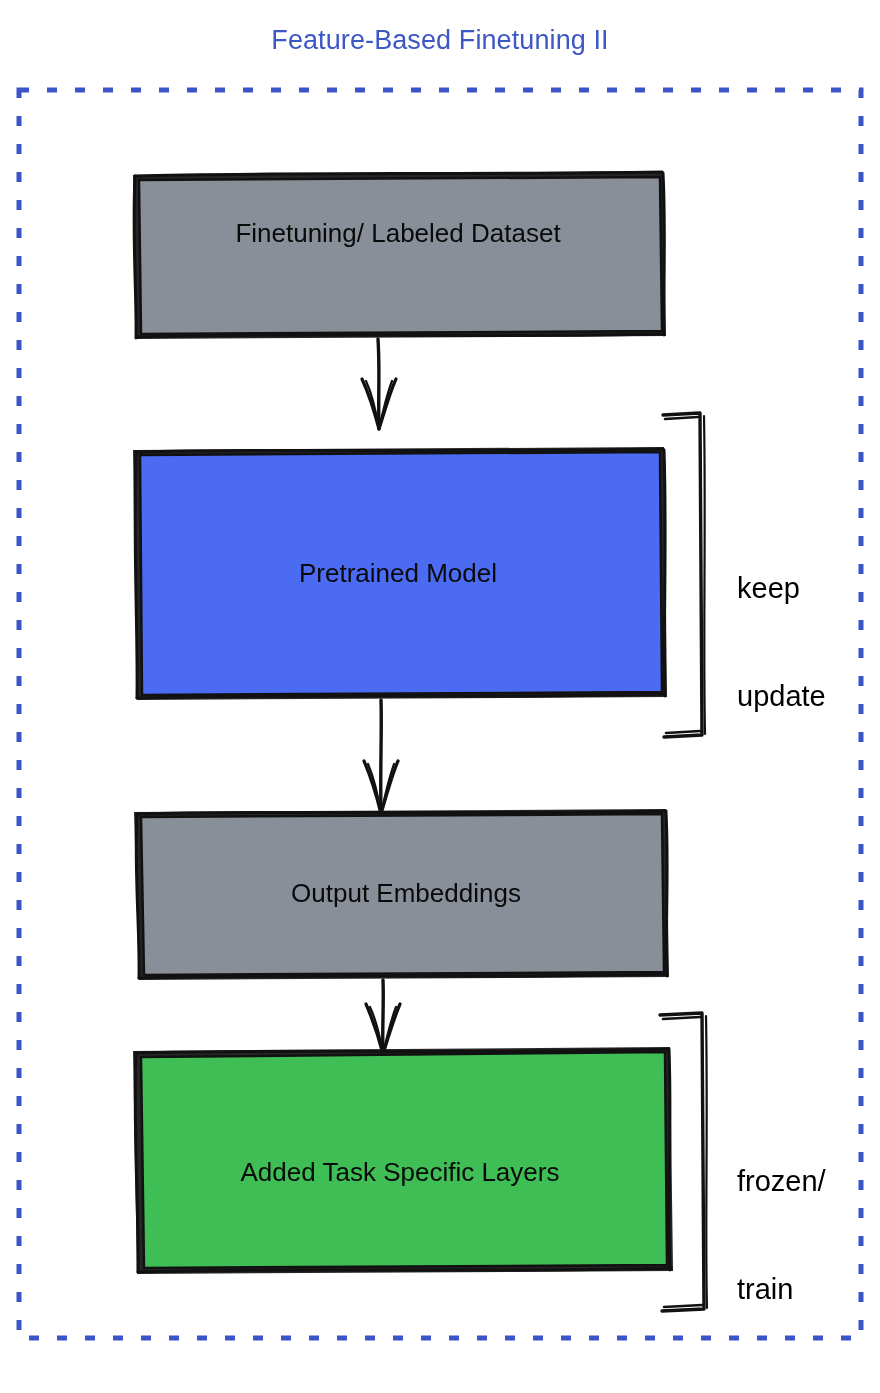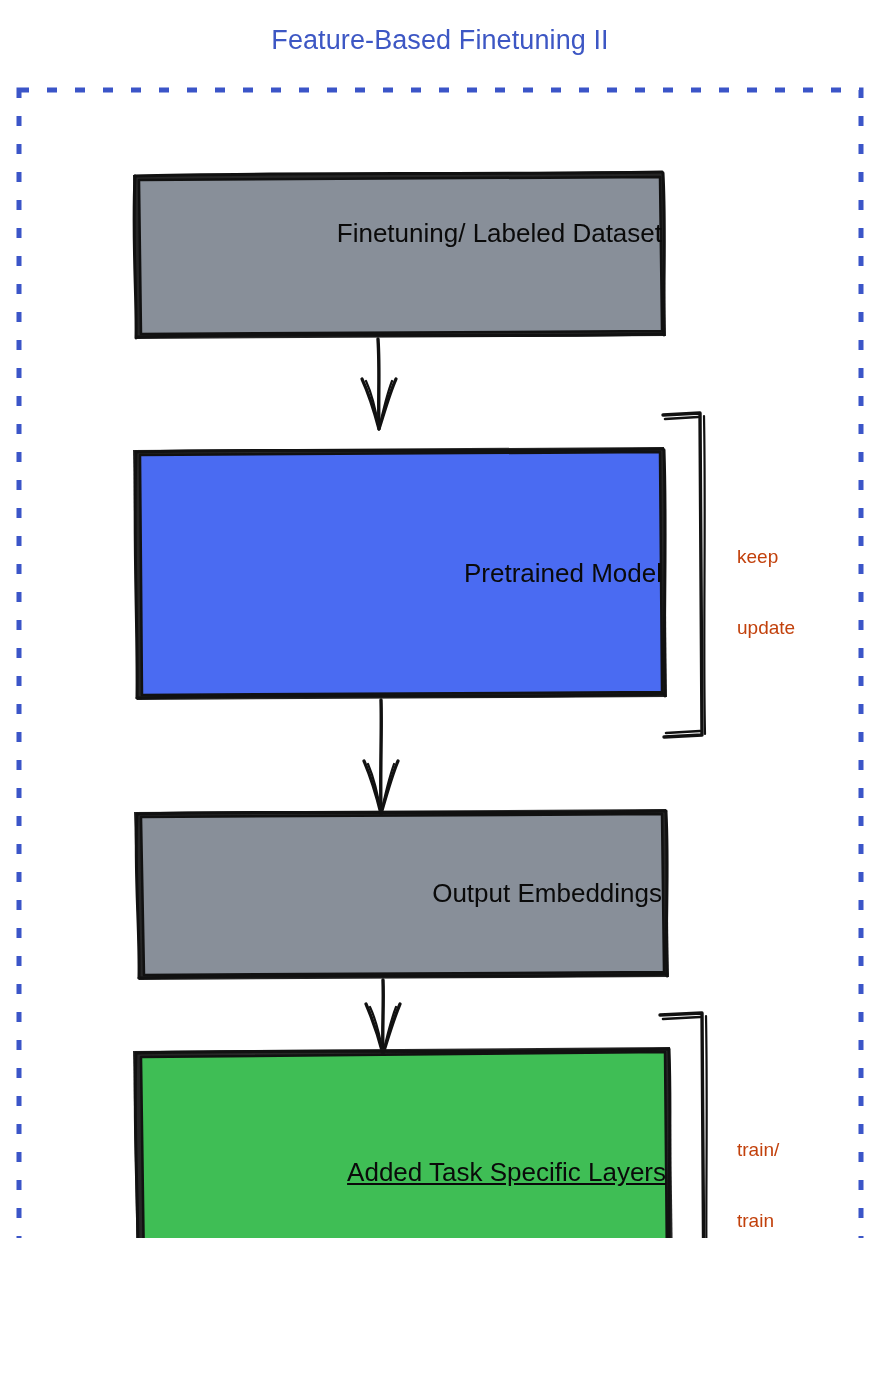--- a/index.html
+++ b/index.html
@@ -7,21 +7,21 @@
     padding: 0;
     background: #ffffff;
   }
   body {
     font-family: "Liberation Sans", sans-serif;
     -webkit-font-smoothing: antialiased;
   }
   #canvas {
     position: relative;
     width: 880px;
-    height: 1238px;
+    height: 1393px;
     background: #ffffff;
     overflow: hidden;
   }
   #diagram-svg {
     position: absolute;
     left: 0;
     top: 0;
     width: 880px;
     height: 1393px;
   }
@@ -32,40 +32,40 @@
     width: 880px;
     text-align: center;
     font-size: 27px;
     font-weight: normal;
     color: #3d57c4;
     letter-spacing: 0.1px;
     white-space: nowrap;
   }
   .node-label {
     position: absolute;
-    text-align: right;
+    text-align: center;
     color: #0a0a0a;
     font-size: 26px;
     font-weight: normal;
     white-space: nowrap;
     line-height: 1.18;
     pointer-events: none;
   }
   .bracket-label {
     position: absolute;
-    color: #c2410c;
-    font-size: 19px;
+    color: #000000;
+    font-size: 29px;
     line-height: 1.25;
     white-space: pre;
   }
   
   #label-dataset   { left: 134px; top: 218px;  width: 528px; }
   #label-pretrained{ left: 134px; top: 558px;  width: 528px; }
-  #label-embeddings{ left: 134px; top: 878px;  width: 528px; }
-  #label-added     { left: 134px; top: 1157px; width: 532px; text-decoration: underline; }
+  #label-embeddings{ left: 142px; top: 878px;  width: 528px; }
+  #label-added     { left: 134px; top: 1157px; width: 532px; }
 
   #label-keep-frozen { left: 737px; top: 497px; }
   #label-train-update{ left: 737px; top: 1090px; }
 </style>
 </head>
 <body>
 
 <div id="canvas">
 
   <div class="diagram-title">Feature-Based Finetuning II</div>
@@ -157,17 +157,17 @@
   <div id="label-embeddings" class="node-label">Output Embeddings</div>
 
   <div id="label-added" class="node-label">Added Task Specific Layers</div>
 
   <div id="label-keep-frozen" class="bracket-label">
     <div>keep</div>
     <div>update</div>
   </div>
 
   <div id="label-train-update" class="bracket-label">
-    <div>train/</div>
+    <div>frozen/</div>
     <div>train</div>
   </div>
 
 </div>
 
 </body></html>

